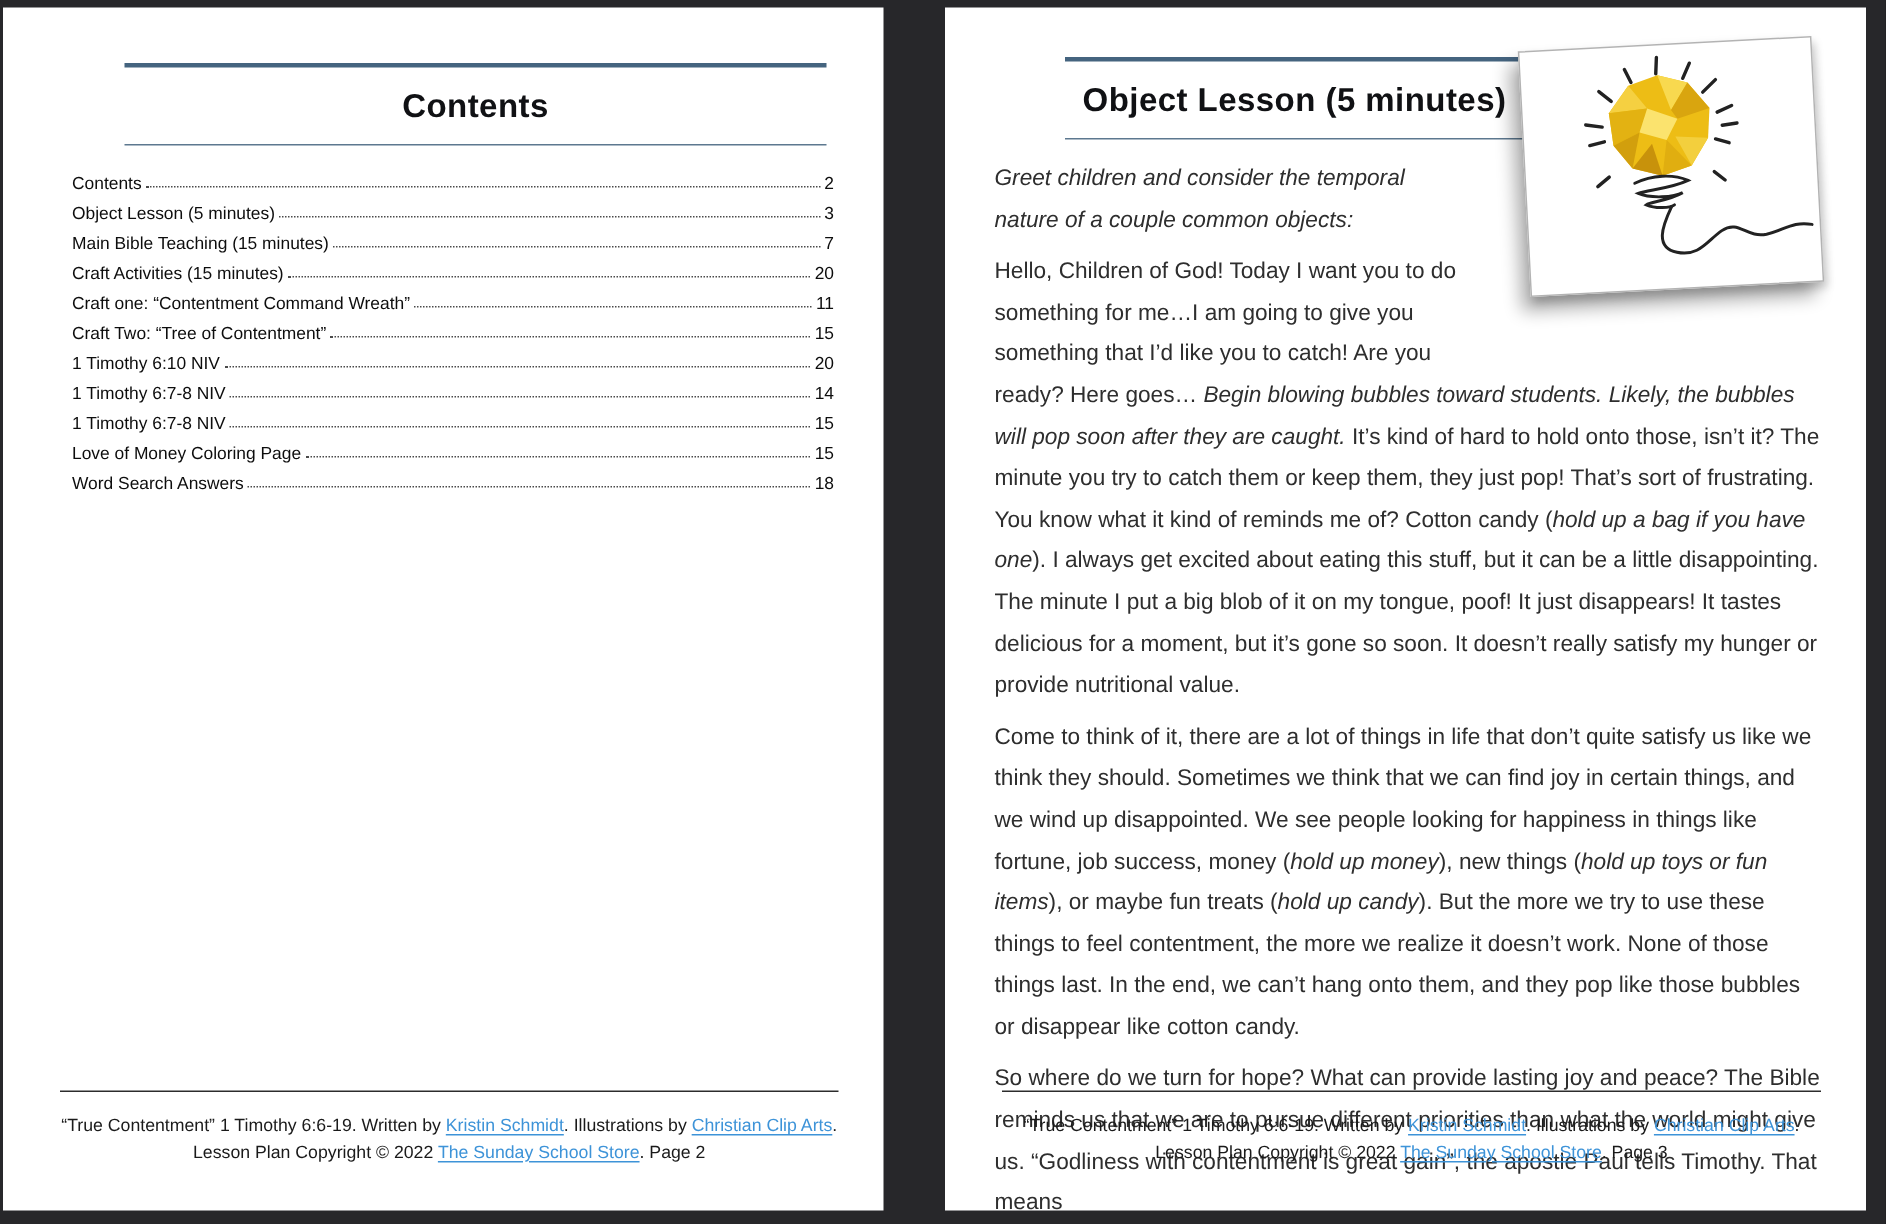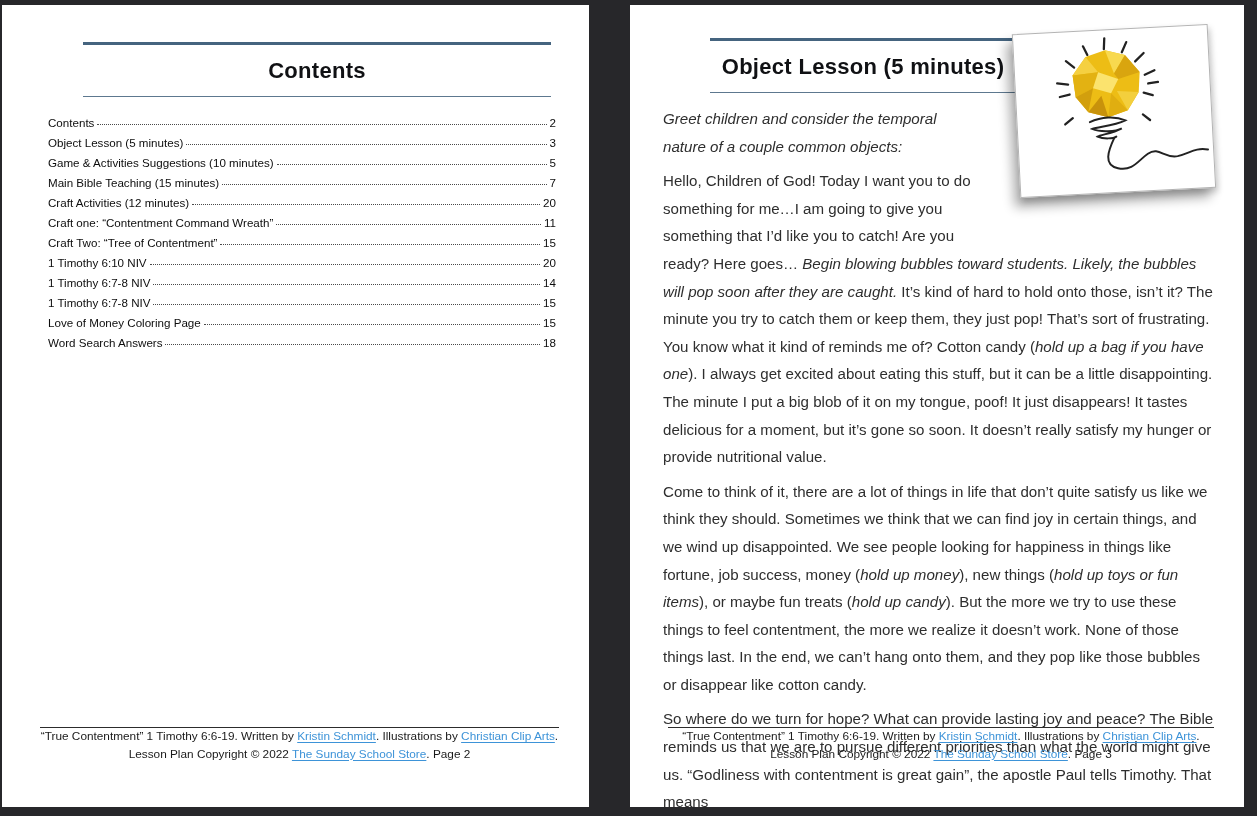--- a/index.html
+++ b/index.html
@@ -52,21 +52,21 @@
     width:196px; height:164px; margin-top:-76px; margin-left:22px;
     background:#fff; border:1px solid #b3b3b3;
     transform:rotate(-3deg);
     box-shadow:-6px 9px 12px rgba(0,0,0,.33), 2px 4px 6px rgba(0,0,0,.18);
   }
   .illu-card svg { width:100%; height:100%; display:block; }
 
   
   .page-footer {
     position:absolute; left:38px; right:30px; top:722px;
-    border-top:1px solid #2c2c2c; padding-top:0;
+    border-top:1px solid #2c2c2c; padding-top:14px;
     text-align:center; font-size:11.8px; line-height:1.5; color:#1a1a1a;
   }
   .page-footer p { margin:0; white-space:nowrap; }
   .flink { color:#3d93d8; text-decoration:underline; text-underline-offset:2px; cursor:pointer; }
 </style>
 </head>
 <body>
 
 <div class="viewer">
 
@@ -83,31 +83,26 @@
           <span class="toc-title">Contents</span>
           <span class="toc-dots"></span>
           <span class="toc-page">2</span>
         </div>
         <div class="toc-row">
           <span class="toc-title">Object Lesson (5 minutes)</span>
           <span class="toc-dots"></span>
           <span class="toc-page">3</span>
         </div>
         <div class="toc-row">
-          <span class="toc-title">Game &amp; Activities Suggestions (10 minutes)</span>
-          <span class="toc-dots"></span>
-          <span class="toc-page">5</span>
-        </div>
-        <div class="toc-row">
           <span class="toc-title">Main Bible Teaching  (15 minutes)</span>
           <span class="toc-dots"></span>
           <span class="toc-page">7</span>
         </div>
         <div class="toc-row">
-          <span class="toc-title">Craft Activities (12 minutes)</span>
+          <span class="toc-title">Craft Activities (15 minutes)</span>
           <span class="toc-dots"></span>
           <span class="toc-page">20</span>
         </div>
         <div class="toc-row">
           <span class="toc-title">Craft one: “Contentment Command Wreath”</span>
           <span class="toc-dots"></span>
           <span class="toc-page">11</span>
         </div>
         <div class="toc-row">
           <span class="toc-title">Craft Two: “Tree of Contentment”</span>

